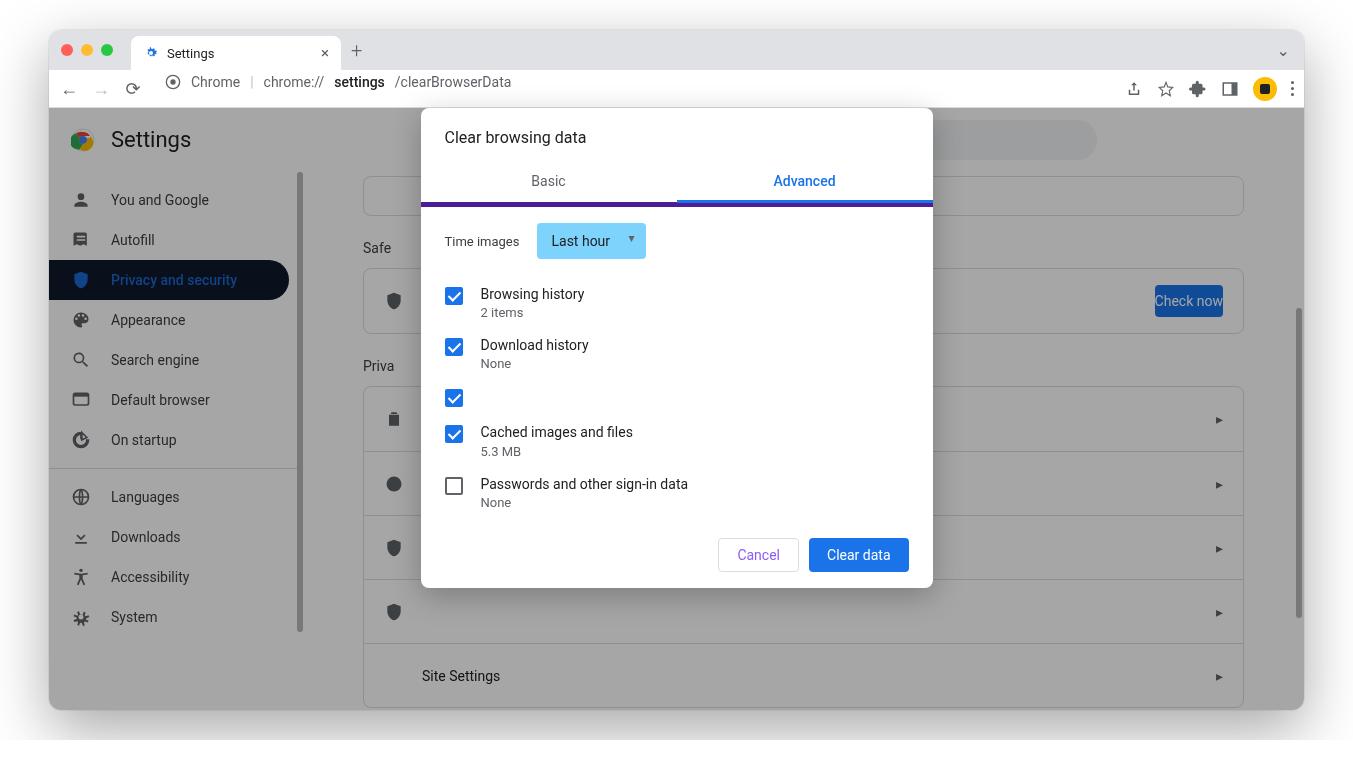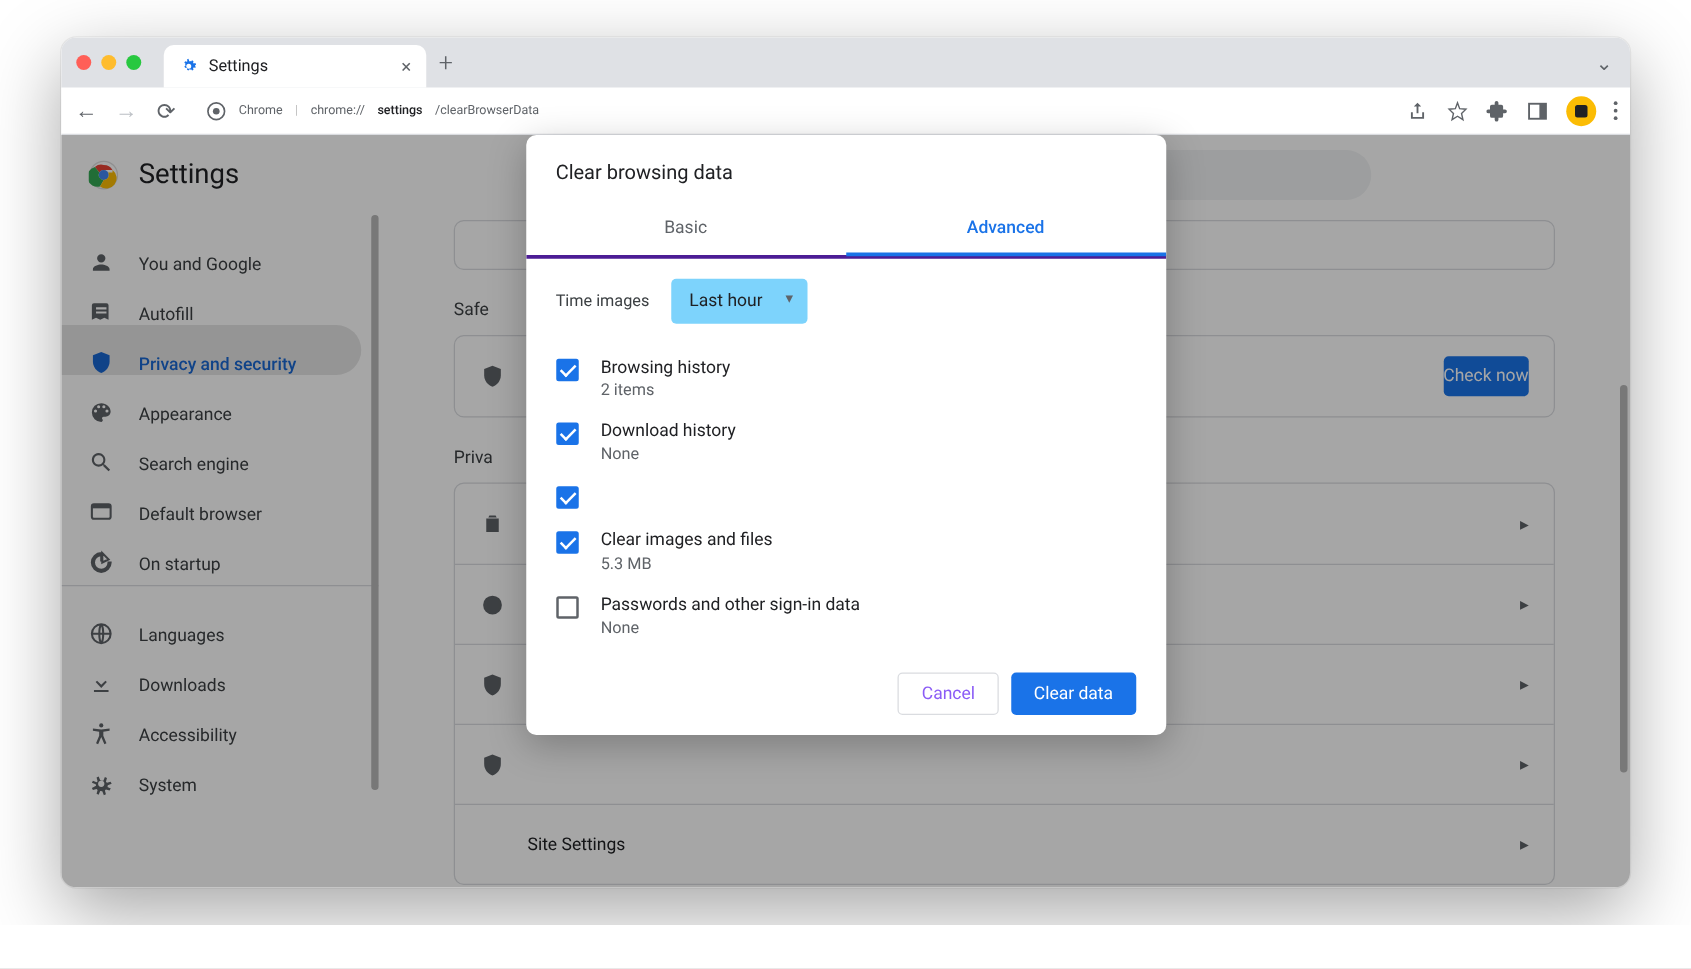--- a/index.html
+++ b/index.html
@@ -10,55 +10,55 @@
 .dot{width:12px;height:12px;border-radius:50%}
 .d-red{background:#ff5f57}.d-yellow{background:#febc2e}.d-green{background:#28c840}
 .tab{background:#fff;height:34px;margin-left:18px;margin-top:6px;border-radius:8px 8px 0 0;display:flex;align-items:center;padding:0 12px;gap:8px;width:210px;font-size:13px;color:#202124}
 .tab .gear{width:16px;height:16px;fill:#1a73e8}
 .tab-close{margin-left:auto;color:#5f6368;font-size:15px;cursor:pointer}
 .newtab{margin-left:10px;color:#5f6368;font-size:20px;font-weight:300;cursor:pointer}
 .collapse-icon{position:absolute;right:14px;color:#5f6368}
 .toolbar{height:38px;background:#fff;border-bottom:1px solid #dadce0;display:flex;align-items:center;padding:0 10px;gap:12px}
 .nav-arrow{color:#5f6368;font-size:18px;width:20px;text-align:center}
 .nav-disabled{color:#bdc1c6}
-.omnibox{flex:1;display:flex;align-items:center;gap:10px;height:30px;padding:0 10px;font-size:10px;color:#5f6368}
+.omnibox{flex:1;display:flex;align-items:flex-start;gap:10px;height:30px;padding:0 10px;font-size:14px;color:#5f6368}
 .omnibox .sep{color:#c0c0c0}
 .url-b{color:#202124;font-weight:500}
 .tb-right{display:flex;align-items:center;gap:14px;color:#5f6368}
 .tb-right svg{width:18px;height:18px;fill:#5f6368}
 .avatar{width:24px;height:24px;border-radius:50%;background:#fbbc04;display:flex;align-items:center;justify-content:center}
 .avatar-inner{width:10px;height:10px;background:#202124;border-radius:2px}
 .menu-dots{display:flex;flex-direction:column;gap:3px}
 .menu-dots span{width:3px;height:3px;background:#5f6368;border-radius:50%}
 .content{height:calc(100% - 78px);display:flex;flex-direction:column;position:relative}
 .header{height:64px;display:flex;align-items:center;padding:0 22px;gap:16px;border-bottom:1px solid transparent}
 .chrome-logo{width:24px;height:24px}
 .hdr-title{font-size:22px;color:#202124}
 .searchbar{margin-left:250px;flex:0 0 640px;height:40px;background:#f1f3f4;border-radius:20px;display:flex;align-items:center;padding:0 18px;gap:12px;color:#5f6368;font-size:15px}
 .searchbar svg{width:18px;height:18px;fill:#5f6368}
 .body{flex:1;display:flex;overflow:hidden;position:relative}
 .sidebar{width:254px;padding:8px 0;overflow-y:auto;position:relative}
 .sidebar::after{content:"";position:absolute;right:0;top:0;width:6px;height:460px;background:#b8b8b8;border-radius:3px}
-.side-item{height:40px;display:flex;align-items:flex-end;padding:0 22px;gap:20px;font-size:14px;color:#3c4043;cursor:pointer;border-radius:0 20px 20px 0;margin-right:14px}
+.side-item{height:40px;display:flex;align-items:center;padding:0 22px;gap:20px;font-size:14px;color:#3c4043;cursor:pointer;border-radius:0 20px 20px 0;margin-right:14px}
 .side-item svg{width:20px;height:20px;fill:#5f6368;flex-shrink:0}
-.side-active{background:#e5e5e5;color:#1967d2;font-weight:500}
+.side-active{background:#0f172a;color:#1967d2;font-weight:500}
 .side-active svg{fill:#1967d2}
 .side-divider{height:1px;background:#dadce0;margin:8px 0}
 .main{flex:1;padding:0 60px 0 60px;overflow-y:auto;position:relative}
 .section-label{font-size:14px;color:#3c4043;margin:24px 0 12px}
 .card{border:1px solid #dadce0;border-radius:8px;background:#fff}
 .card-row{height:64px;display:flex;align-items:center;padding:0 20px;gap:18px;font-size:14px;color:#202124;border-top:1px solid #dadce0}
 .card-row:first-child{border-top:none}
 .card-row svg.ricon{width:20px;height:20px;fill:#5f6368;flex-shrink:0}
 .card-row .chev{margin-left:auto;color:#5f6368}
 .btn-blue{margin-left:auto;background:#1a73e8;color:#fff;border:none;padding:8px 0;border-radius:4px;font-size:14px;cursor:pointer}
 .overlay{position:absolute;inset:0;background:rgba(0,0,0,.35);display:flex;justify-content:center;padding-top:0}
 .dialog{width:512px;background:#fff;border-radius:8px;margin-top:0;max-height:480px;display:flex;flex-direction:column;box-shadow:0 8px 30px rgba(0,0,0,.25);overflow:hidden}
 .dlg-title{font-size:16px;color:#202124;padding:20px 24px 12px;font-weight:400}
-.dlg-tabs{display:flex;height:48px;border-bottom:3px solid #4c1d95}
+.dlg-tabs{display:flex;height:48px;border-bottom:5px solid #4c1d95}
 .dlg-tab{flex:1;display:flex;align-items:center;justify-content:center;font-size:14px;color:#5f6368;cursor:pointer;position:relative}
 .dlg-tab-active{color:#1a73e8;font-weight:500}
 .dlg-tab-active::after{content:"";position:absolute;bottom:-1px;left:0;right:0;height:3px;background:#1a73e8}
 .dlg-body{padding:16px 24px 0;overflow-y:auto;flex:1}
 .time-row{display:flex;align-items:center;gap:18px;margin-bottom:18px}
 .time-label{font-size:13px;color:#3c4043}
 .time-select{background:#7dd3fc;border:none;height:36px;padding:0 36px 0 14px;font-size:14px;color:#202124;border-radius:4px;appearance:none;position:relative}
 .select-wrap{position:relative}
 .select-wrap::after{content:"▾";position:absolute;right:12px;top:8px;color:#5f6368;font-size:12px;pointer-events:none}
 .check-item{display:flex;gap:18px;padding:8px 0}
@@ -311,21 +311,21 @@
                   <div class="check-label">Download history</div>
                   <div class="check-sub">None</div>
                 </div>
               </div>
               <div class="check-item">
                 <div class="cbox cbox-checked"></div>
               </div>
               <div class="check-item">
                 <div class="cbox cbox-checked"></div>
                 <div>
-                  <div class="check-label">Clear images and files</div>
+                  <div class="check-label">Cached images and files</div>
                   <div class="check-sub">5.3 MB</div>
                 </div>
               </div>
               <div class="check-item">
                 <div class="cbox"></div>
                 <div>
                   <div class="check-label">Passwords and other sign-in data</div>
                   <div class="check-sub">None</div>
                 </div>
               </div>

